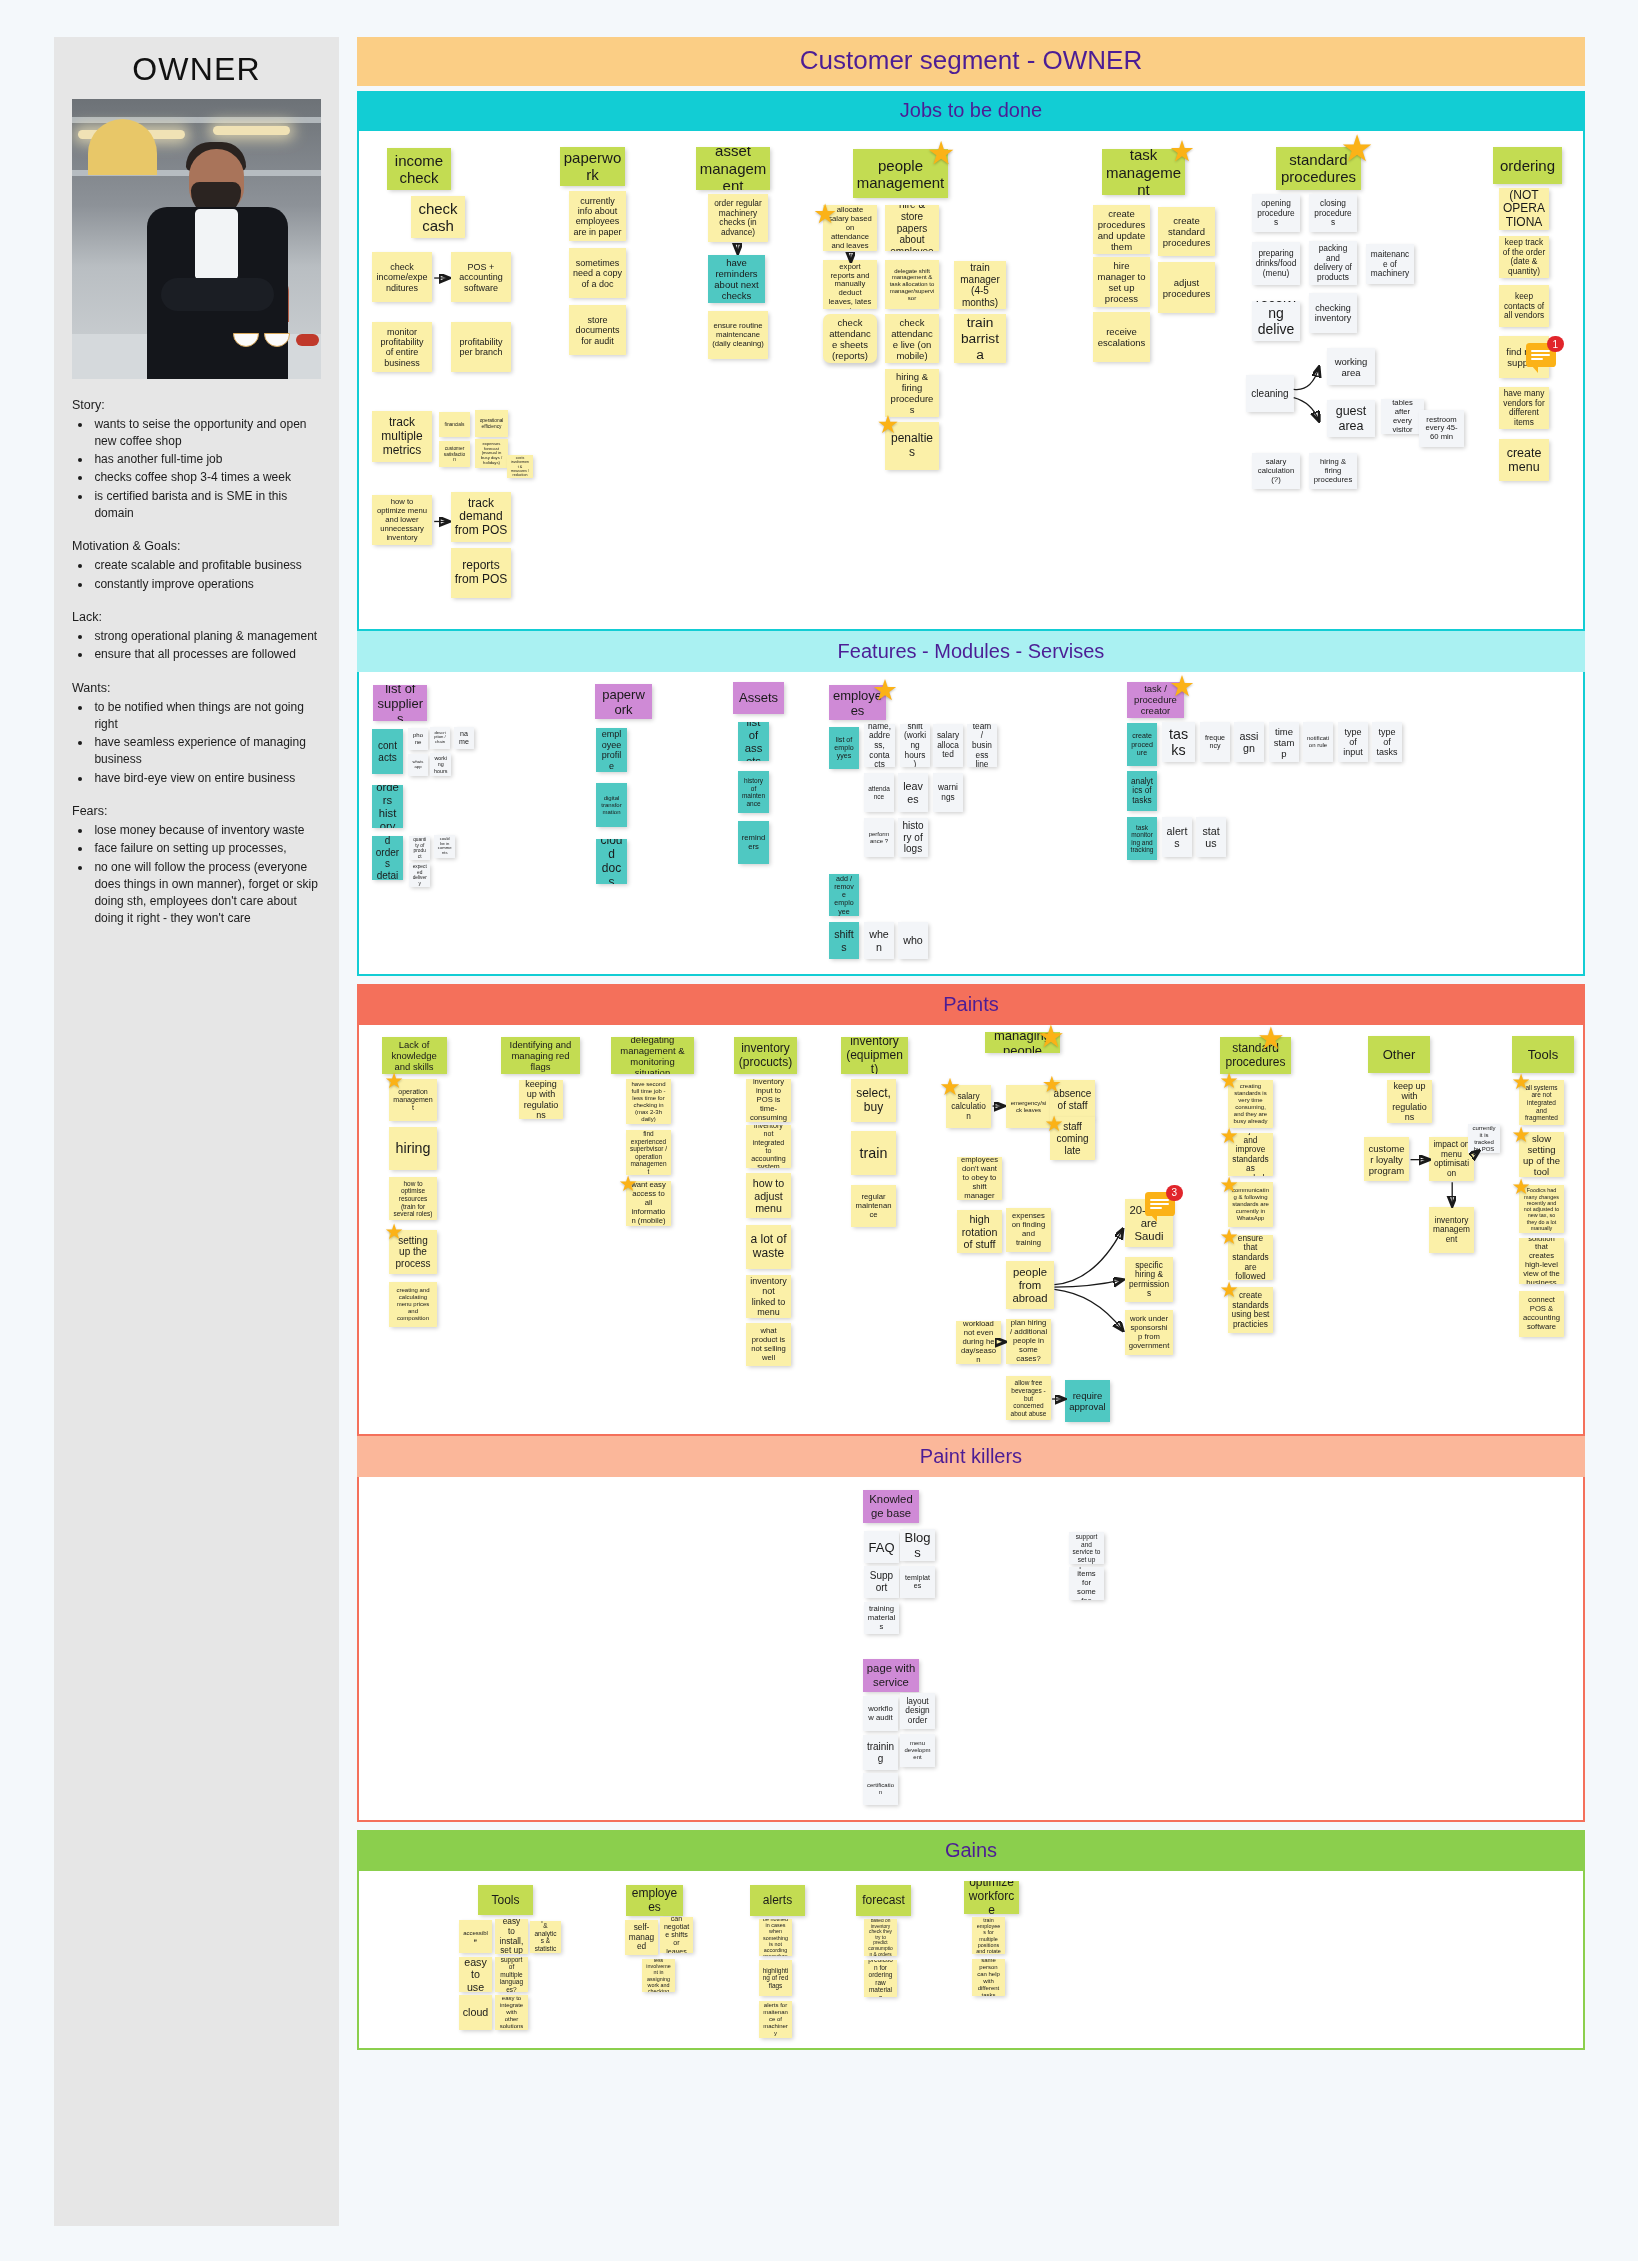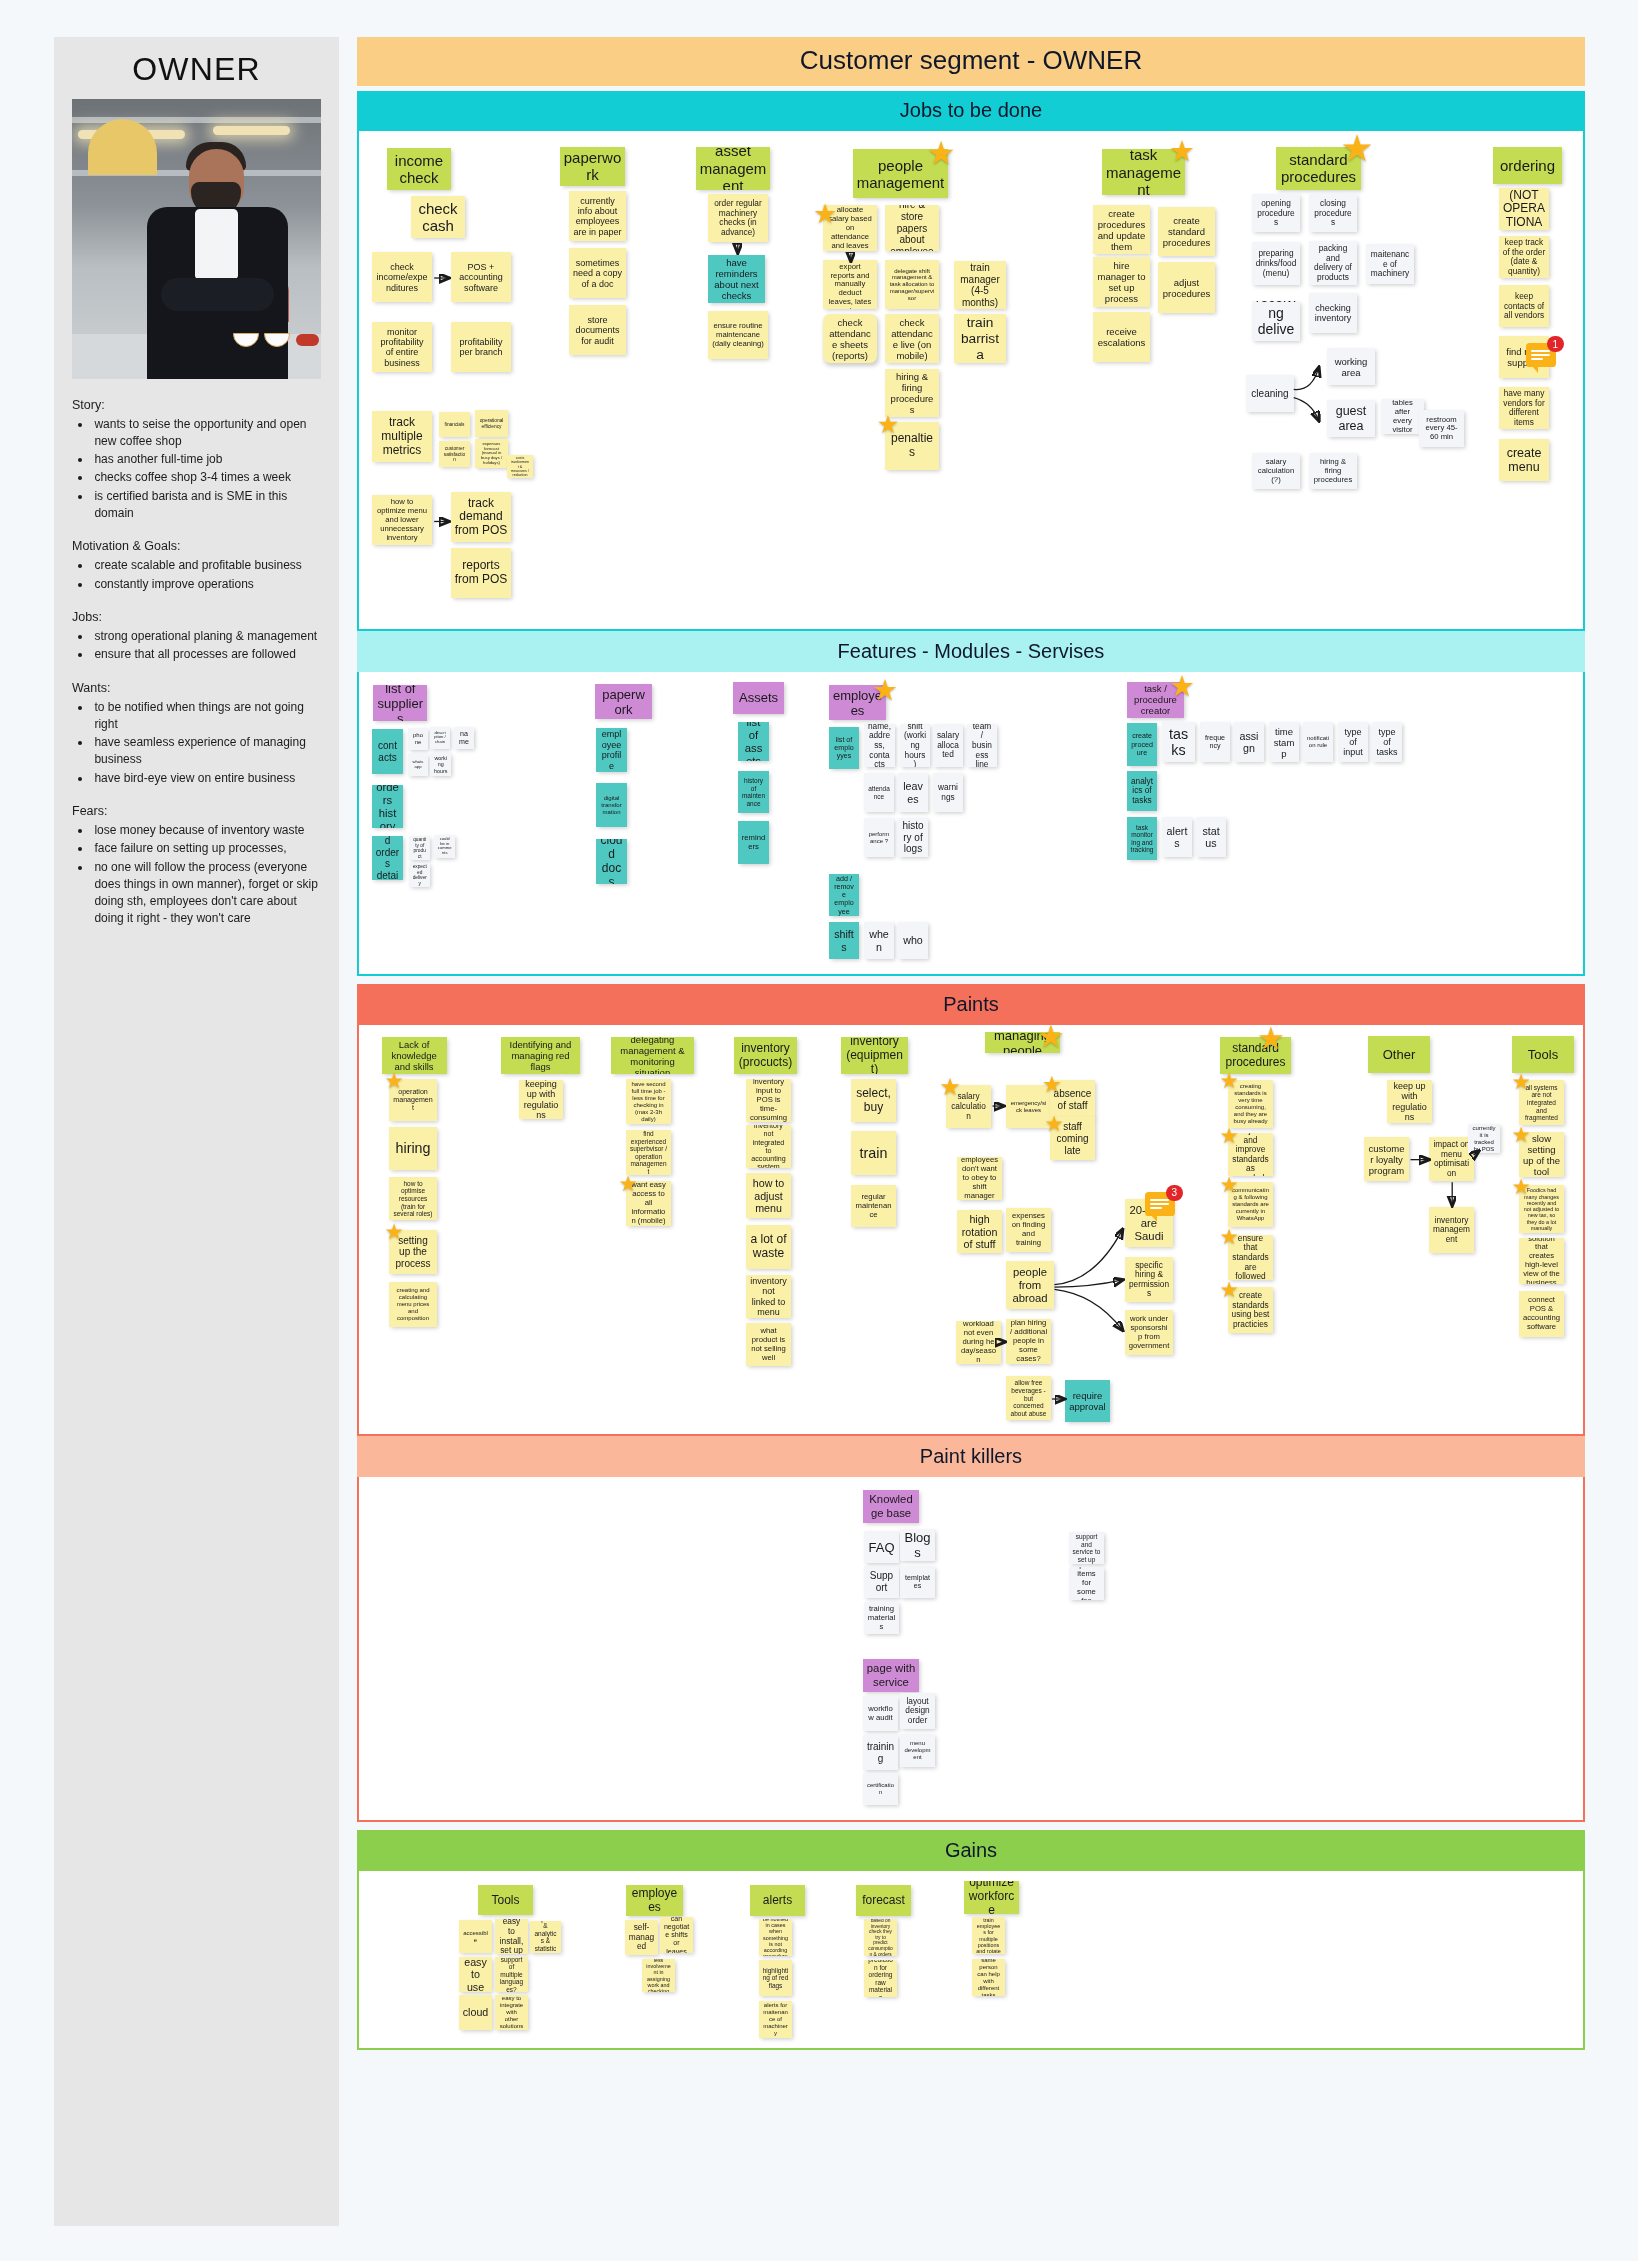--- a/index.html
+++ b/index.html
@@ -50,21 +50,21 @@
   #persona-text h3 { font-size:12.5px; font-weight:400; margin-top:16.7px; }
   #persona-text h3:first-child { margin-top:0; }
   #persona-text ul { margin:1.2px 0 0 20px; }
   #persona-text li { margin-bottom:1.2px; padding-left:2.4px; }
 
   
   #board { position:absolute; left:357px; top:37px; width:1228px; }
 
   .bar {
     width:100%; text-align:center; font-size:24px; font-weight:400;
-    padding:8.3px 0 9.5px; color:#0f172a;
+    padding:8.3px 0 9.5px; color:#4c1d95;
   }
   .bar-title   { background:#fbce85; font-size:26px; }
   .bar-cyan    { background:#12cdd4; font-size:20px; }
   .bar-cyan-lt { background:#aaf1f2; font-size:20px; }
   .bar-red     { background:#f4705b; font-size:20px; }
   .bar-peach   { background:#fbb79a; font-size:20px; }
   .bar-green   { background:#8bcf4d; font-size:20px; }
 
   .panel { position:relative; background:#ffffff; }
   .panel-cyan { border:2.4px solid #12cdd4; border-top:none; }
@@ -157,21 +157,21 @@
         <li>wants to seise the opportunity and open new coffee shop</li>
         <li>has another full-time job</li>
         <li>checks coffee shop 3-4 times a week</li>
         <li>is certified barista and is SME in this domain</li>
       </ul>
       <h3>Motivation &amp; Goals:</h3>
       <ul>
         <li>create scalable and profitable business</li>
         <li>constantly improve operations</li>
       </ul>
-      <h3>Jobs:</h3>
+      <h3>Lack:</h3>
       <ul>
         <li>strong operational planing &amp; management</li>
         <li>ensure that all processes are followed</li>
       </ul>
       <h3>Wants:</h3>
       <ul>
         <li>to be notified when things are not going right</li>
         <li>have seamless experience of managing business</li>
         <li>have bird-eye view on entire business</li>
       </ul>

